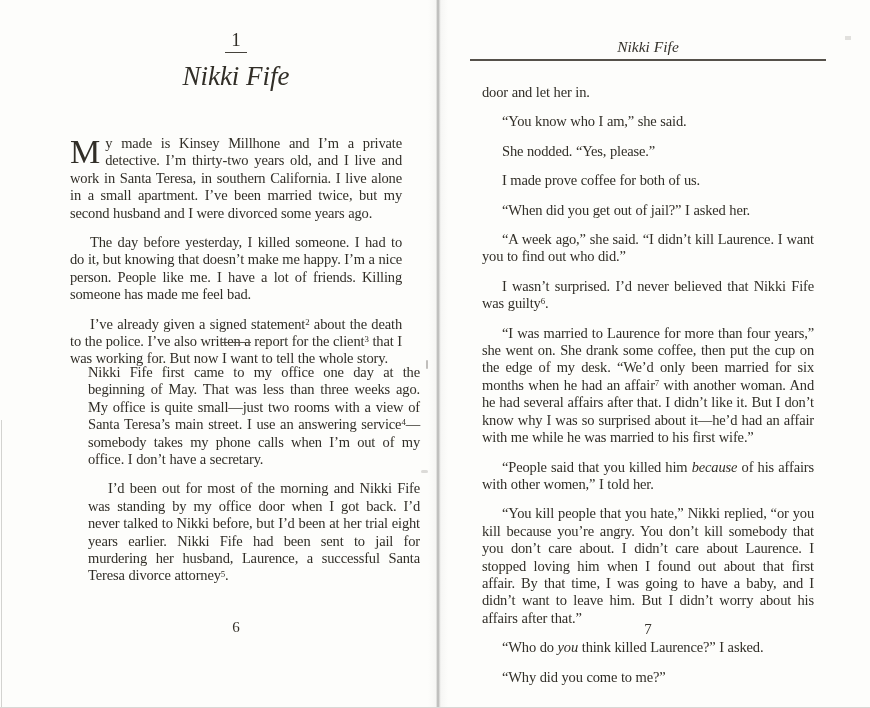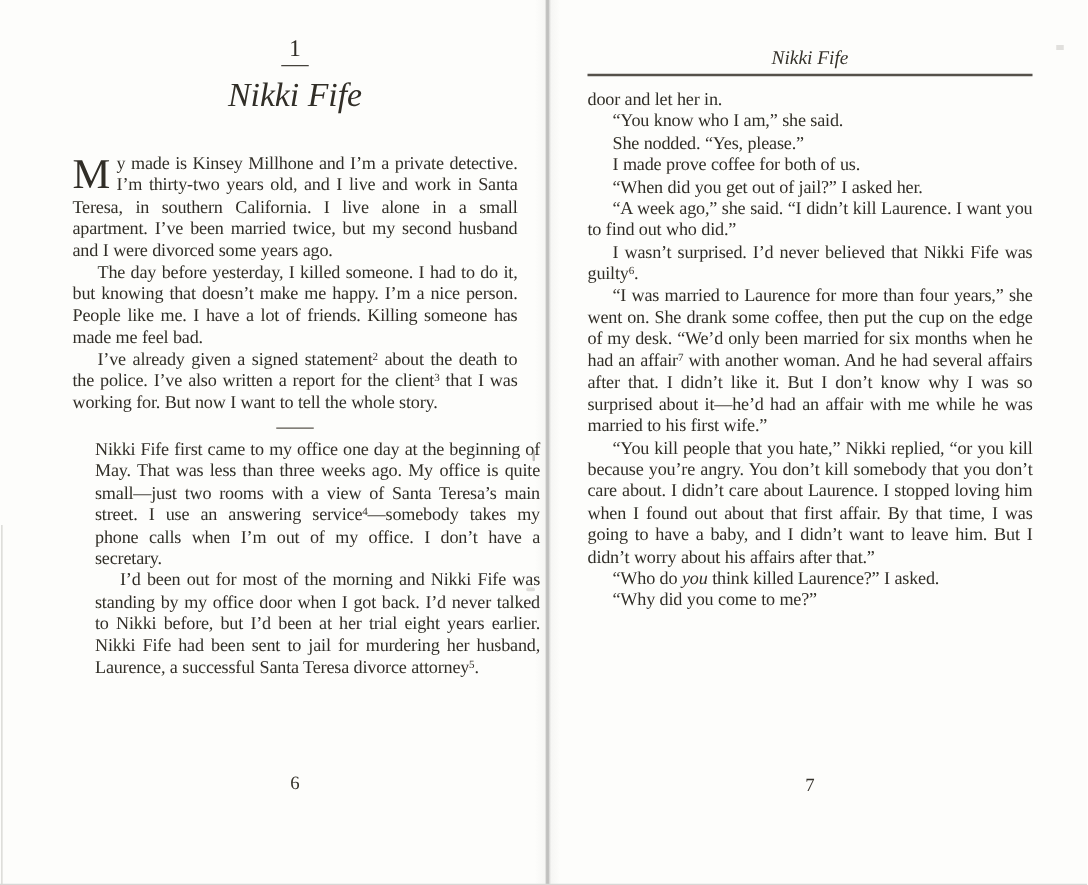--- a/index.html
+++ b/index.html
@@ -16,21 +16,21 @@
 
   
   .page-body {
     position: absolute;
     text-align: justify;
     font-size: 14.5px;
     line-height: 17.4px;
     letter-spacing: -0.15px;
     word-spacing: 0.2px;
   }
-  .page-body p { margin: 0; }
+  .page-body p { margin: 12px; }
   .page-body p.indent { text-indent: 20px; }
   .page-body sup {
     font-size: 61%;
     line-height: 0;
     vertical-align: baseline;
     position: relative;
     top: -0.45em;
   }
   .page-body em { font-style: italic; }
   .dropcap {
@@ -193,20 +193,21 @@
 
   <div class="page-body" style="left:470px; top:72px; width:356px;">
       <p><span>door and let her in.</span></p>
       <p class="indent"><span>“You know who I am,” she said.</span></p>
       <p class="indent"><span>She nodded. “Yes, please.”</span></p>
       <p class="indent"><span>I made prove coffee for both of us.</span></p>
       <p class="indent"><span>“When did you get out of jail?” I asked her.</span></p>
       <p class="indent"><span>“A week ago,” she said. “I didn’t kill Laurence. I want you to find out who did.”</span></p>
       <p class="indent"><span>I wasn’t surprised. I’d never believed that Nikki Fife was guilty</span><sup>6</sup><span>.</span></p>
       <p class="indent"><span>“I was married to Laurence for more than four years,” she went on. She drank some coffee, then put the cup on the edge of my desk. “We’d only been married for six months when he had an affair</span><sup>7</sup><span> with another woman. And he had several affairs after that. I didn’t like it. But I don’t know why I was so surprised about it—he’d had an affair with me while he was married to his first wife.”</span></p>
+      <p class="indent"><span>“People said that you killed him </span><em>because</em><span> of his affairs with other women,” I told her.</span></p>
       <p class="indent"><span>“You kill people that you hate,” Nikki replied, “or you kill because you’re angry. You don’t kill somebody that you don’t care about. I didn’t care about Laurence. I stopped loving him when I found out about that first affair. By that time, I was going to have a baby, and I didn’t want to leave him. But I didn’t worry about his affairs after that.”</span></p>
       <p class="indent"><span>“Who do </span><em>you</em><span> think killed Laurence?” I asked.</span></p>
       <p class="indent"><span>“Why did you come to me?”</span></p>
     </div>
 
   <div class="page-number" style="left:470px; top:621px;">7</div>
 
   <div class="gutter-shadow"></div>
   <div class="gutter-line"></div>
   <div class="edge-left"></div>

